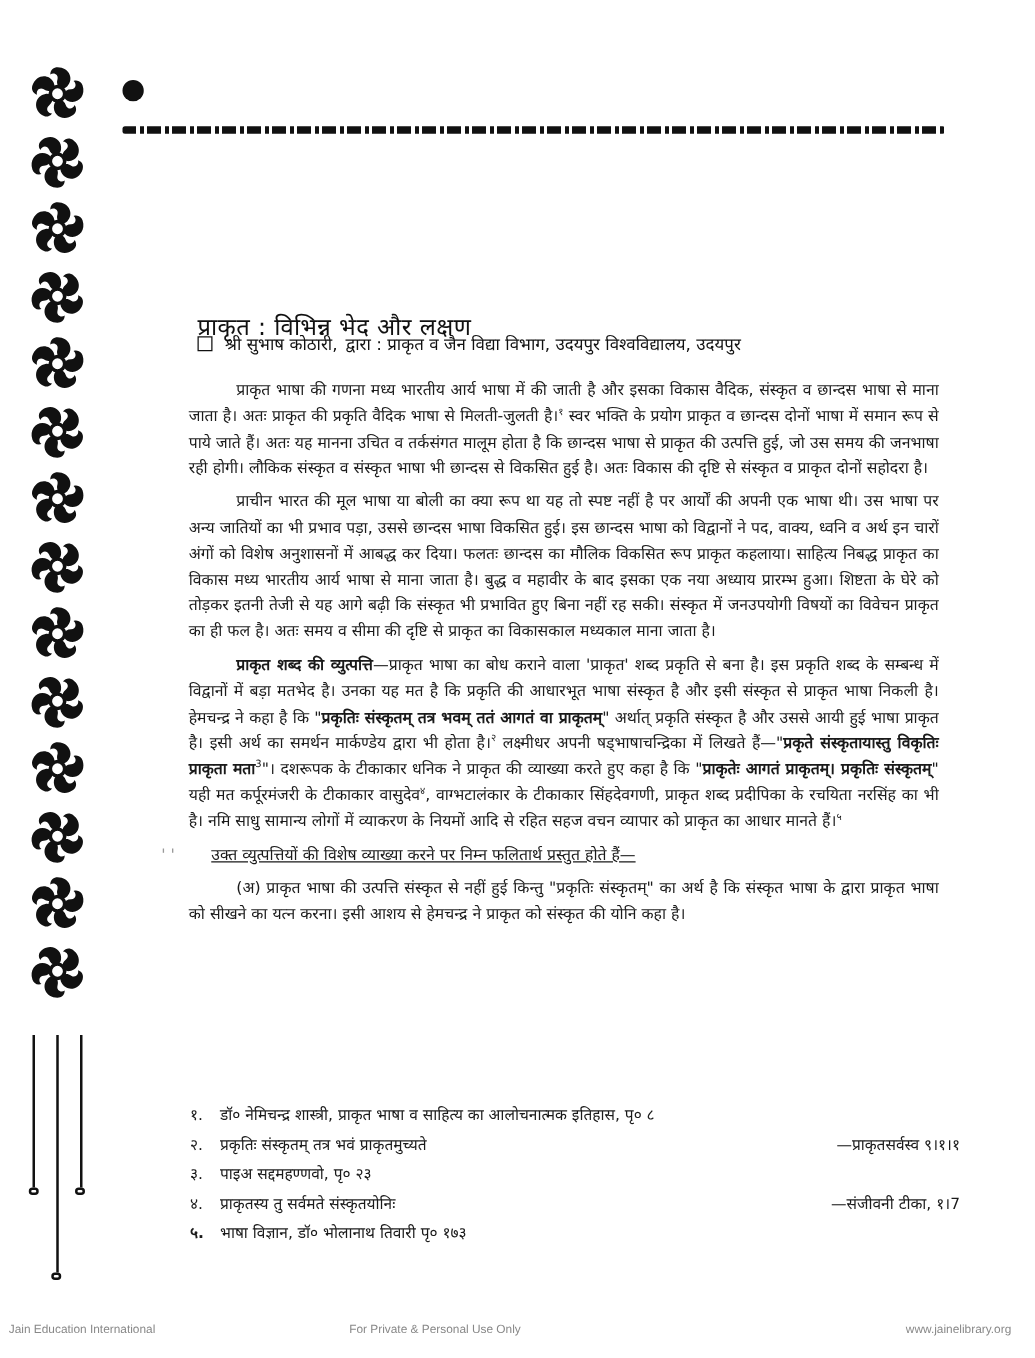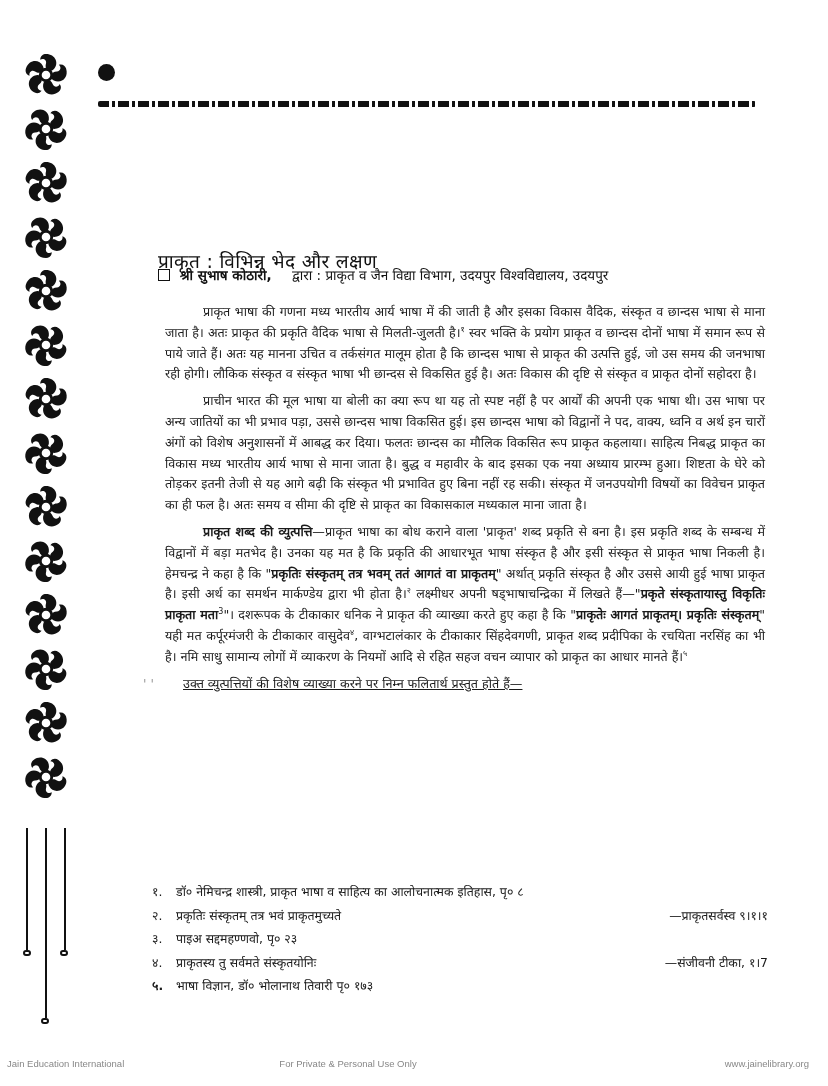--- a/index.html
+++ b/index.html
@@ -16,24 +16,24 @@
   
   .top-dot { position: absolute; left: 98px; top: 64px; width: 17px; height: 17px; border-radius: 50%; background: #111; }
   .top-rule { position: absolute; left: 98px; top: 101px; width: 658px; height: 6px;
     background-image: repeating-linear-gradient(90deg, #111 0px, #111 11px, transparent 11px, transparent 14px, #111 14px, #111 17px, transparent 17px, transparent 20px);
     border-radius: 2px; }
 
   
   .title { position: absolute; left: 158px; top: 248px; font-size: 19px; font-family: "DejaVu Sans", sans-serif; font-weight: normal; letter-spacing: 0.3px; color: #111; }
   .byline { position: absolute; left: 158px; top: 266px; font-size: 13.5px; font-family: "DejaVu Sans", sans-serif; color: #111; display: flex; align-items: center; }
   .byline .box { width: 12px; height: 12px; border: 1.5px solid #111; margin-right: 10px; box-sizing: border-box; }
-  .byline b { font-weight: bold; margin-right: 16px; }
-
-  
-  .body { position: absolute; left: 165px; top: 302px; width: 600px; font-family: "DejaVu Sans", sans-serif; font-size: 12.6px; line-height: 20.8px; text-align: justify; color: #1a1a1a; }
+  .byline b { font-weight: normal; margin-right: 2px; }
+
+  
+  .body { position: absolute; left: 151px; top: 302px; width: 600px; font-family: "DejaVu Sans", sans-serif; font-size: 12.6px; line-height: 20.8px; text-align: justify; color: #1a1a1a; }
   .body p { margin: 0 0 6px 0; text-indent: 38px; }
   .body .b { font-weight: bold; }
   .body sup { font-size: 8px; line-height: 0; }
   .body .list-intro { text-indent: 0; text-decoration: underline; }
   .body .list-intro .mark { display: inline-block; width: 40px; color: #999; margin-left: -22px; }
 
   
   .footnotes { position: absolute; left: 152px; top: 880px; width: 620px; font-family: "DejaVu Sans", sans-serif; font-size: 12.4px; color: #1a1a1a; }
   .fn { height: 23.5px; display: flex; justify-content: space-between; align-items: center; }
   .fn .num { width: 24px; display: inline-block; }
@@ -215,20 +215,21 @@
 
 <div class="body">
   <p><span>प्राकृत भाषा की गणना मध्य भारतीय आर्य भाषा में की जाती है और इसका विकास वैदिक, संस्कृत व छान्दस भाषा से माना जाता है। अतः प्राकृत की प्रकृति वैदिक भाषा से मिलती-जुलती है।</span><sup>१</sup><span> स्वर भक्ति के प्रयोग प्राकृत व छान्दस दोनों भाषा में समान रूप से पाये जाते हैं। अतः यह मानना उचित व तर्कसंगत मालूम होता है कि छान्दस भाषा से प्राकृत की उत्पत्ति हुई, जो उस समय की जनभाषा रही होगी। लौकिक संस्कृत व संस्कृत भाषा भी छान्दस से विकसित हुई है। अतः विकास की दृष्टि से संस्कृत व प्राकृत दोनों सहोदरा है।</span></p>
 
   <p><span>प्राचीन भारत की मूल भाषा या बोली का क्या रूप था यह तो स्पष्ट नहीं है पर आर्यों की अपनी एक भाषा थी। उस भाषा पर अन्य जातियों का भी प्रभाव पड़ा, उससे छान्दस भाषा विकसित हुई। इस छान्दस भाषा को विद्वानों ने पद, वाक्य, ध्वनि व अर्थ इन चारों अंगों को विशेष अनुशासनों में आबद्ध कर दिया। फलतः छान्दस का मौलिक विकसित रूप प्राकृत कहलाया। साहित्य निबद्ध प्राकृत का विकास मध्य भारतीय आर्य भाषा से माना जाता है। बुद्ध व महावीर के बाद इसका एक नया अध्याय प्रारम्भ हुआ। शिष्टता के घेरे को तोड़कर इतनी तेजी से यह आगे बढ़ी कि संस्कृत भी प्रभावित हुए बिना नहीं रह सकी। संस्कृत में जनउपयोगी विषयों का विवेचन प्राकृत का ही फल है। अतः समय व सीमा की दृष्टि से प्राकृत का विकासकाल मध्यकाल माना जाता है।</span></p>
 
   <p><span class="b">प्राकृत शब्द की व्युत्पत्ति</span><span>—प्राकृत भाषा का बोध कराने वाला 'प्राकृत' शब्द प्रकृति से बना है। इस प्रकृति शब्द के सम्बन्ध में विद्वानों में बड़ा मतभेद है। उनका यह मत है कि प्रकृति की आधारभूत भाषा संस्कृत है और इसी संस्कृत से प्राकृत भाषा निकली है। हेमचन्द्र ने कहा है कि "</span><span class="b">प्रकृतिः संस्कृतम् तत्र भवम् ततं आगतं वा प्राकृतम्</span><span>" अर्थात् प्रकृति संस्कृत है और उससे आयी हुई भाषा प्राकृत है। इसी अर्थ का समर्थन मार्कण्डेय द्वारा भी होता है।</span><sup>२</sup><span> लक्ष्मीधर अपनी षड्भाषाचन्द्रिका में लिखते हैं—"</span><span class="b">प्रकृते संस्कृतायास्तु विकृतिः प्राकृता मता</span><sup>3</sup><span>"। दशरूपक के टीकाकार धनिक ने प्राकृत की व्याख्या करते हुए कहा है कि "</span><span class="b">प्राकृतेः आगतं प्राकृतम्। प्रकृतिः संस्कृतम्</span><span>" यही मत कर्पूरमंजरी के टीकाकार वासुदेव</span><sup>४</sup><span>, वाग्भटालंकार के टीकाकार सिंहदेवगणी, प्राकृत शब्द प्रदीपिका के रचयिता नरसिंह का भी है। नमि साधु सामान्य लोगों में व्याकरण के नियमों आदि से रहित सहज वचन व्यापार को प्राकृत का आधार मानते हैं।</span><sup>५</sup></p>
 
   <p class="list-intro"><span class="mark">' '</span><span>उक्त व्युत्पत्तियों की विशेष व्याख्या करने पर निम्न फलितार्थ प्रस्तुत होते हैं—</span></p>
 
+  <p><span>(अ) प्राकृत भाषा की उत्पत्ति संस्कृत से नहीं हुई किन्तु "प्रकृतिः संस्कृतम्" का अर्थ है कि संस्कृत भाषा के द्वारा प्राकृत भाषा को सीखने का यत्न करना। इसी आशय से हेमचन्द्र ने प्राकृत को संस्कृत की योनि कहा है।</span></p>
 </div>
 
 <div class="footnotes">
   <div class="fn">
     <span class="left">
         <span class="num">१.</span>
         <span>डॉ० नेमिचन्द्र शास्त्री, प्राकृत भाषा व साहित्य का आलोचनात्मक इतिहास, पृ० ८</span>
       </span>
     <span class="right"></span>
   </div>

